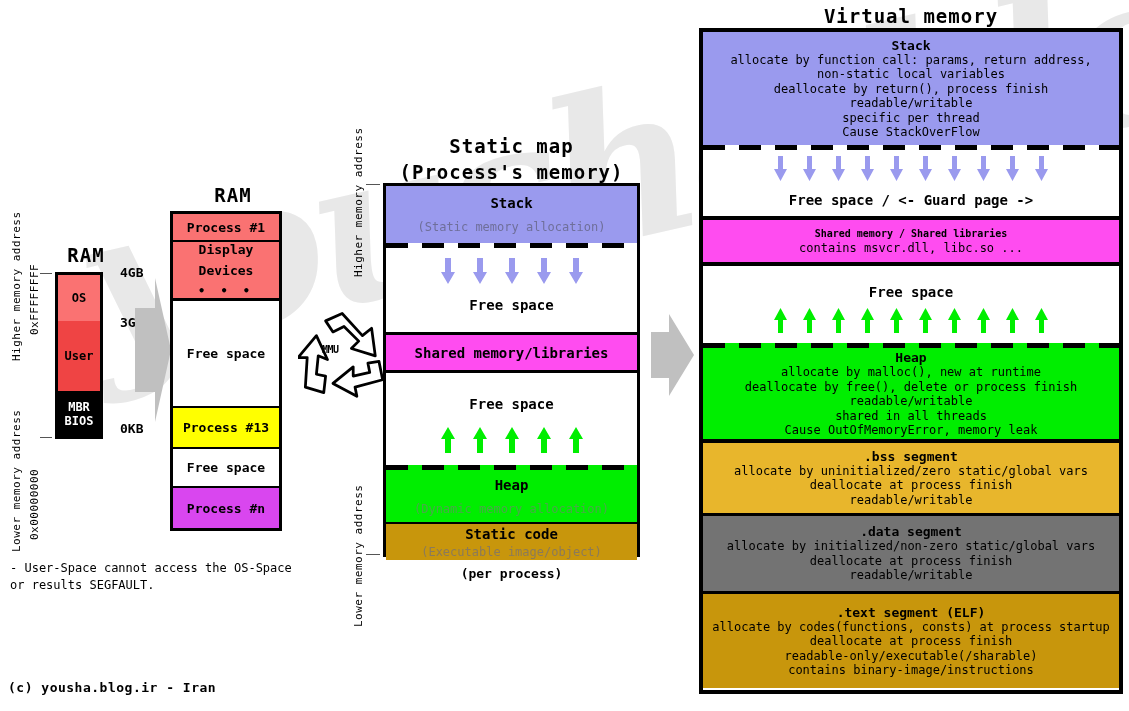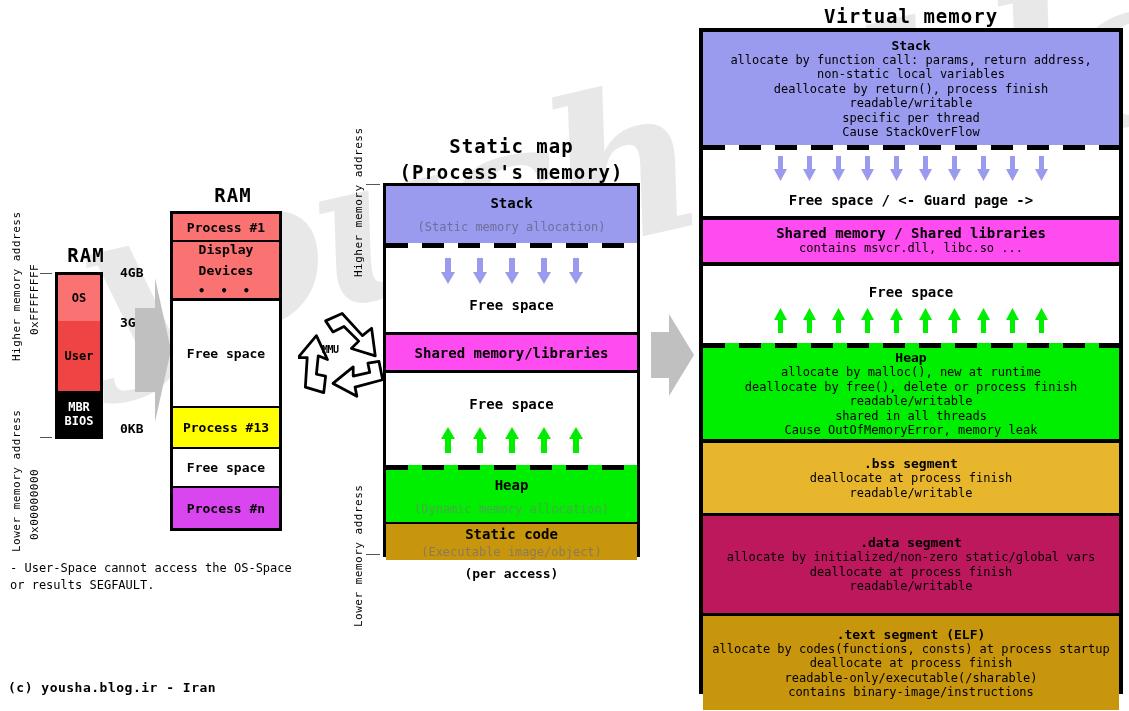--- a/index.html
+++ b/index.html
@@ -211,21 +211,21 @@
     <div class="dash" style="top:0;"></div>
     <div class="t1" style="margin-top:5px;">Heap</div>
     <div class="t2" style="color:#4aa84a;">(Dynamic memory allocation)</div>
   </div>
 
   <div class="seg" style="height:38px;background:#c8960c;border-top:2px solid #000;">
     <div class="t1">Static code</div>
     <div class="t2" style="color:#8a7a5a;margin-top:3px;">(Executable image/object)</div>
   </div>
 </div>
-<div class="abs" style="left:383px;top:566px;width:257px;text-align:center;font-size:13px;font-weight:bold;">(per access)</div>
+<div class="abs" style="left:383px;top:566px;width:257px;text-align:center;font-size:13px;font-weight:bold;">(per process)</div>
 
 <svg class="fatarrow" style="left:648px;top:310px;" width="48" height="90">
   <polygon points="3,22 21,22 21,4 46,45 21,86 21,68 3,68" fill="#c0c0c0"></polygon>
 </svg>
 
 <div class="title" style="left:699px;top:5px;width:424px;text-align:center;">Virtual memory</div>
 
 <div class="abs" id="vm">
 
   <div class="seg" style="height:113px;background:#9a9aee;">
@@ -269,21 +269,21 @@
           <polygon points="4,0 9,0 9,13 13,13 6.5,25 0,13 4,13" fill="#9a9aee"></polygon>
         </svg>
       <svg width="13" height="25">
           <polygon points="4,0 9,0 9,13 13,13 6.5,25 0,13 4,13" fill="#9a9aee"></polygon>
         </svg>
     </div>
     <div class="t1" style="margin-top:12px;font-size:14px;">Free space / &lt;- Guard page -&gt;</div>
   </div>
 
   <div class="seg" style="height:50px;background:#ff4cf0;border-top:4px solid #000;border-bottom:4px solid #000;">
-    <div class="t1" style="font-size:14px;">Shared memory / Shared libraries</div>
+    <div class="t1" style="font-size:10px;">Shared memory / Shared libraries</div>
     <div class="t2">contains msvcr.dll, libc.so ...</div>
   </div>
 
   <div class="seg" style="height:77px;background:#fff;justify-content:flex-start;">
     <div class="t1" style="margin-top:17px;font-size:14px;">Free space</div>
     <div class="arrowrow" style="margin-top:8px;gap:16px;">
       <svg width="13" height="25">
           <polygon points="6.5,0 13,12 9,12 9,25 4,25 4,12 0,12" fill="#00ee00"></polygon>
         </svg>
       <svg width="13" height="25">
@@ -321,25 +321,26 @@
     <div class="t1" style="margin-top:6px;">Heap</div>
     <div class="t2">allocate by malloc(), new at runtime</div>
     <div class="t2">deallocate by free(), delete or process finish</div>
     <div class="t2">readable/writable</div>
     <div class="t2">shared in all threads</div>
     <div class="t2">Cause OutOfMemoryError, memory leak</div>
   </div>
 
   <div class="seg" style="height:77px;background:#e8b62c;border-top:4px solid #000;border-bottom:3px solid #000;">
     <div class="t1">.bss segment</div>
+    <div class="t2">allocate by uninitialized/zero static/global vars</div>
     <div class="t2">deallocate at process finish</div>
     <div class="t2">readable/writable</div>
   </div>
 
-  <div class="seg" style="height:100px;background:#be185d;border-bottom:3px solid #000;">
+  <div class="seg" style="height:78px;background:#737373;border-bottom:3px solid #000;">
     <div class="t1">.data segment</div>
     <div class="t2">allocate by initialized/non-zero static/global vars</div>
     <div class="t2">deallocate at process finish</div>
     <div class="t2">readable/writable</div>
   </div>
 
   <div class="seg" style="height:94px;background:#c8960c;">
     <div class="t1">.text segment (ELF)</div>
     <div class="t2">allocate by codes(functions, consts) at process startup</div>
     <div class="t2">deallocate at process finish</div>

